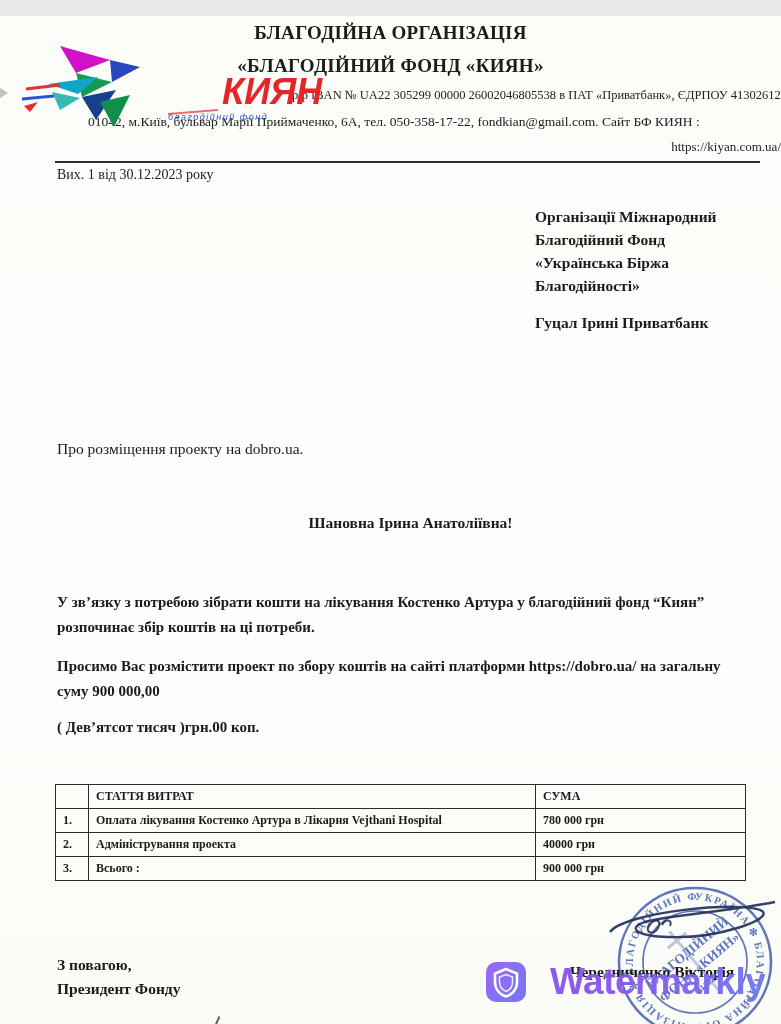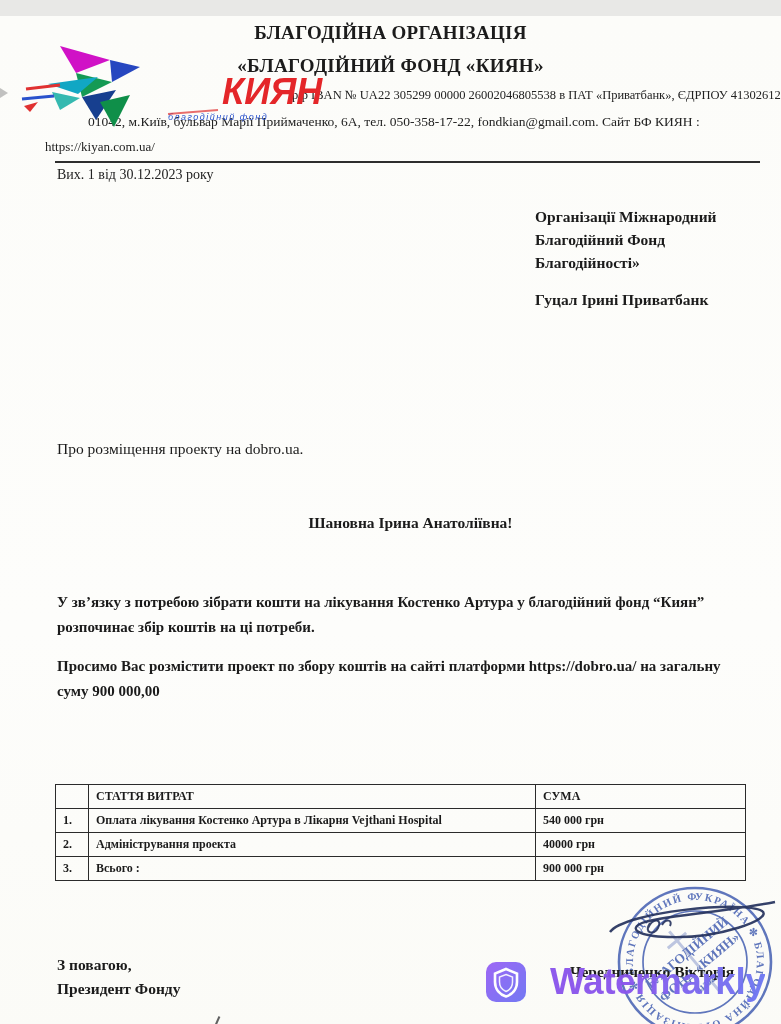--- a/index.html
+++ b/index.html
@@ -36,21 +36,21 @@
 </style>
 </head>
 <body>
 
 <div class="page">
 
   <div class="abs hdr-title" style="top:6px;">БЛАГОДІЙНА ОРГАНІЗАЦІЯ</div>
   <div class="abs hdr-title" style="top:39px;">«БЛАГОДІЙНИЙ ФОНД «КИЯН»</div>
   <div class="abs hdr-small" style="left:292px;top:72px;z-index:1;">р/р IBAN № UA22 305299 00000 26002046805538  в ПАТ «Приватбанк», ЄДРПОУ 41302612</div>
   <div class="abs hdr-small" style="left:88px;top:98px;font-size:13.5px;">01042, м.Київ, бульвар Марії Приймаченко, 6А, тел. 050-358-17-22, fondkian@gmail.com. Сайт БФ КИЯН :</div>
-  <div class="abs hdr-small" style="left:0;right:0;top:123px;text-align:left;padding-left:45px;font-size:13px;">https://kiyan.com.ua/</div>
+  <div class="abs hdr-small" style="left:0;right:0;top:123px;text-align:right;padding-left:45px;font-size:13px;">https://kiyan.com.ua/</div>
 
   <div class="abs logo-wrap">
     <svg width="330" height="95" viewBox="0 0 330 95" xmlns="http://www.w3.org/2000/svg">
       <polygon points="42,6 92,20 58,33" fill="#d012c6"></polygon>
       <polygon points="92,20 122,27 94,42" fill="#2747c0"></polygon>
       <polygon points="58,33 94,42 64,57" fill="#149a54"></polygon>
       <polygon points="30,44 80,37 60,54" fill="#11a7c4"></polygon>
       <polygon points="64,57 98,50 78,80" fill="#173f8f"></polygon>
       <polygon points="82,62 112,55 96,87" fill="#0f8f49"></polygon>
       <polygon points="34,52 62,58 42,70" fill="#35b9b0"></polygon>
@@ -62,46 +62,48 @@
       <line x1="150" y1="74" x2="200" y2="70" stroke="#e03131" stroke-width="2" opacity="0.7"></line>
     </svg>
   </div>
 
   <div class="abs rule" style="top:145px;"></div>
   <div class="abs ref-line">Вих. 1  від 30.12.2023 року</div>
 
   <div class="abs recipient">
     <div>Організації Міжнародний</div>
     <div>Благодійний Фонд</div>
+    <div>«Українська Біржа</div>
     <div>Благодійності»</div>
     <div class="recipient-name">Гуцал Ірині Приватбанк</div>
   </div>
 
   <div class="abs subject">Про розміщення проекту на dobro.ua.</div>
   <div class="abs salutation">Шановна Ірина Анатоліївна!</div>
 
   <div class="abs para" style="top:574px;">У зв’язку з потребою зібрати кошти на лікування Костенко Артура  у благодійний фонд “Киян” розпочинає збір коштів на ці потреби.</div>
   <div class="abs para" style="top:638px;">Просимо Вас розмістити проект по збору коштів на сайті платформи  https://dobro.ua/  на загальну суму 900 000,00</div>
+  <div class="abs para" style="top:699px;">( Дев’ятсот тисяч )грн.00 коп.</div>
 
   <table class="abs expenses">
     <colgroup>
         <col style="width:33px">
         <col style="width:447px">
         <col style="width:210px">
       </colgroup>
     <tbody>
         <tr>
       <th></th>
       <th>СТАТТЯ ВИТРАТ</th>
       <th>СУМА</th>
     </tr>
     <tr>
       <td>1.</td>
       <td>Оплата лікування  Костенко Артура в Лікарня Vejthani Hospital</td>
-      <td>540 000 грн</td>
+      <td>780 000 грн</td>
     </tr>
     <tr>
       <td>2.</td>
       <td>Адміністрування проекта</td>
       <td>40000 грн</td>
     </tr>
     <tr>
       <td>3.</td>
       <td>Всього :</td>
       <td>900 000 грн</td>

